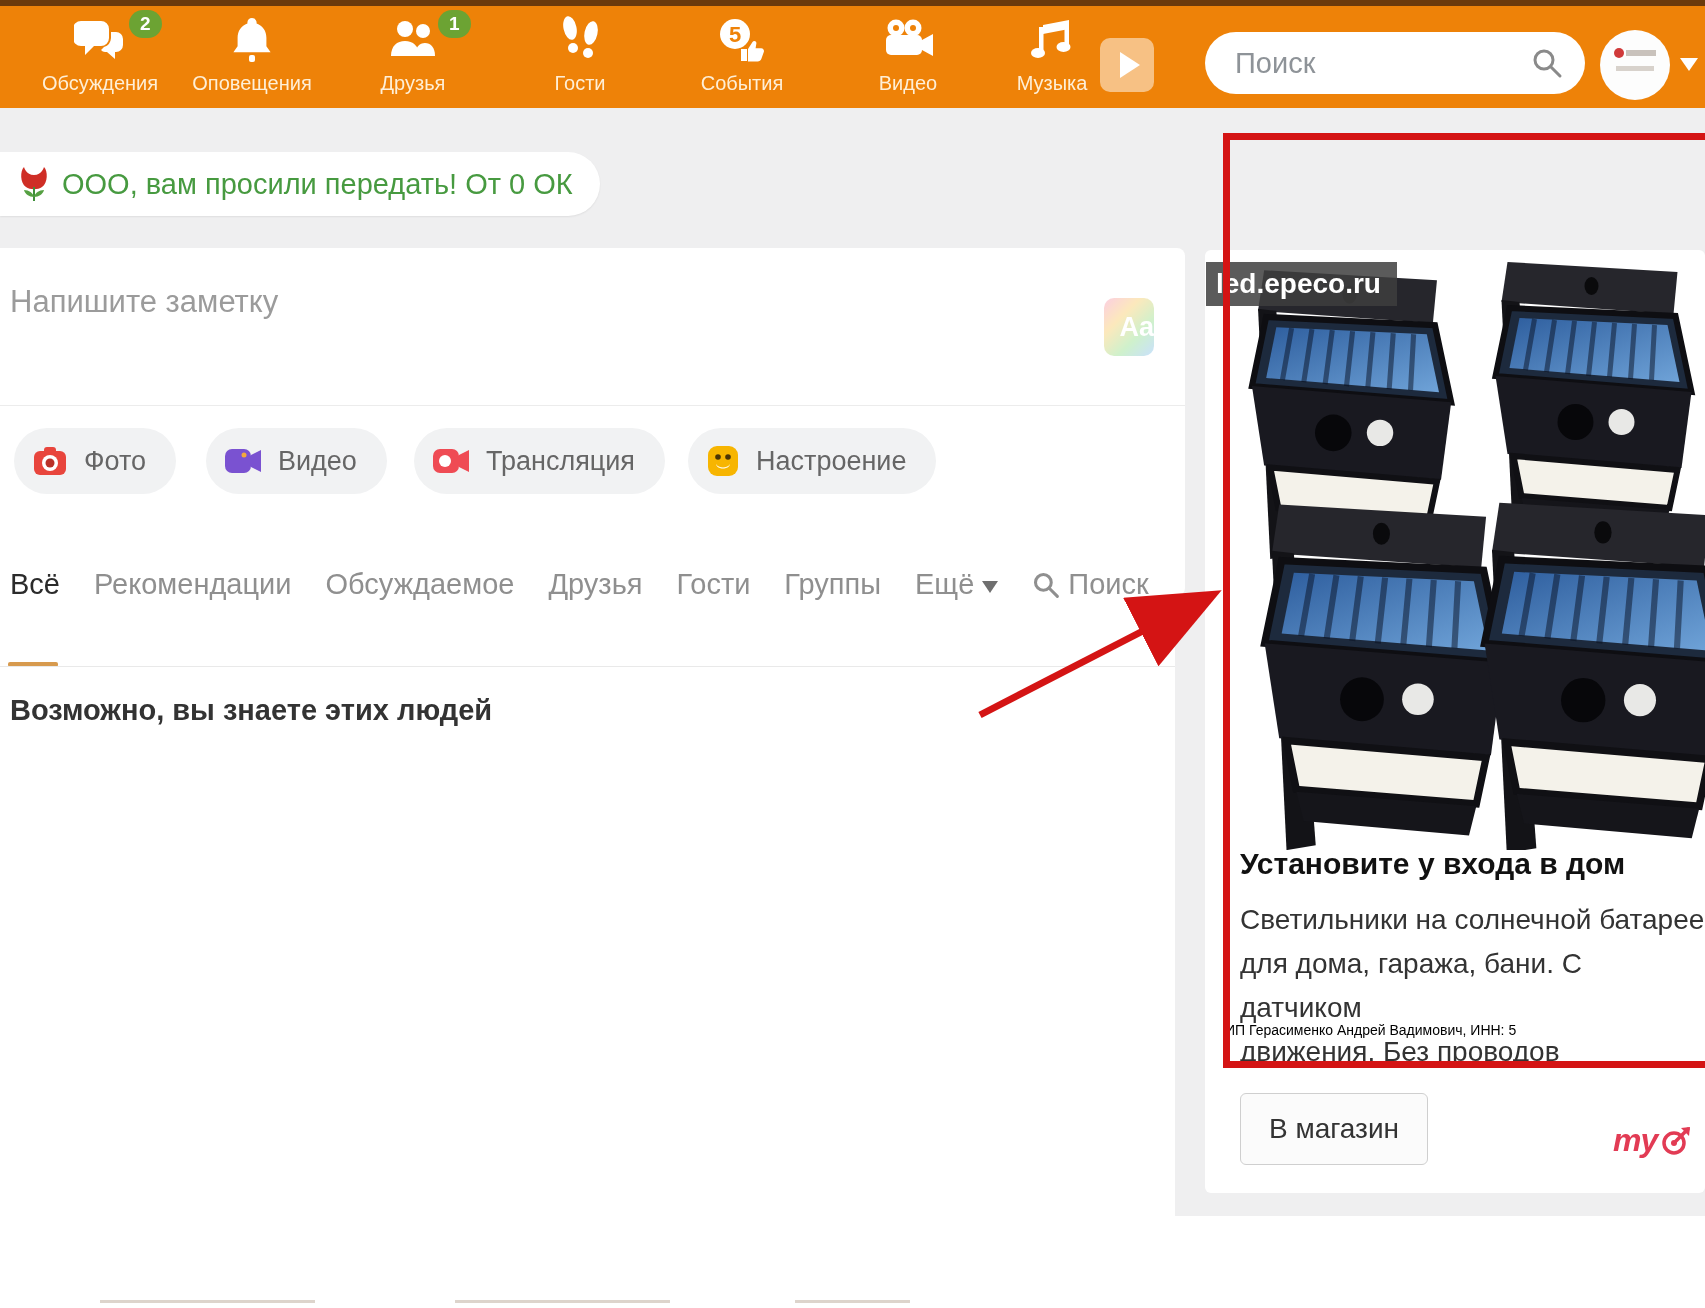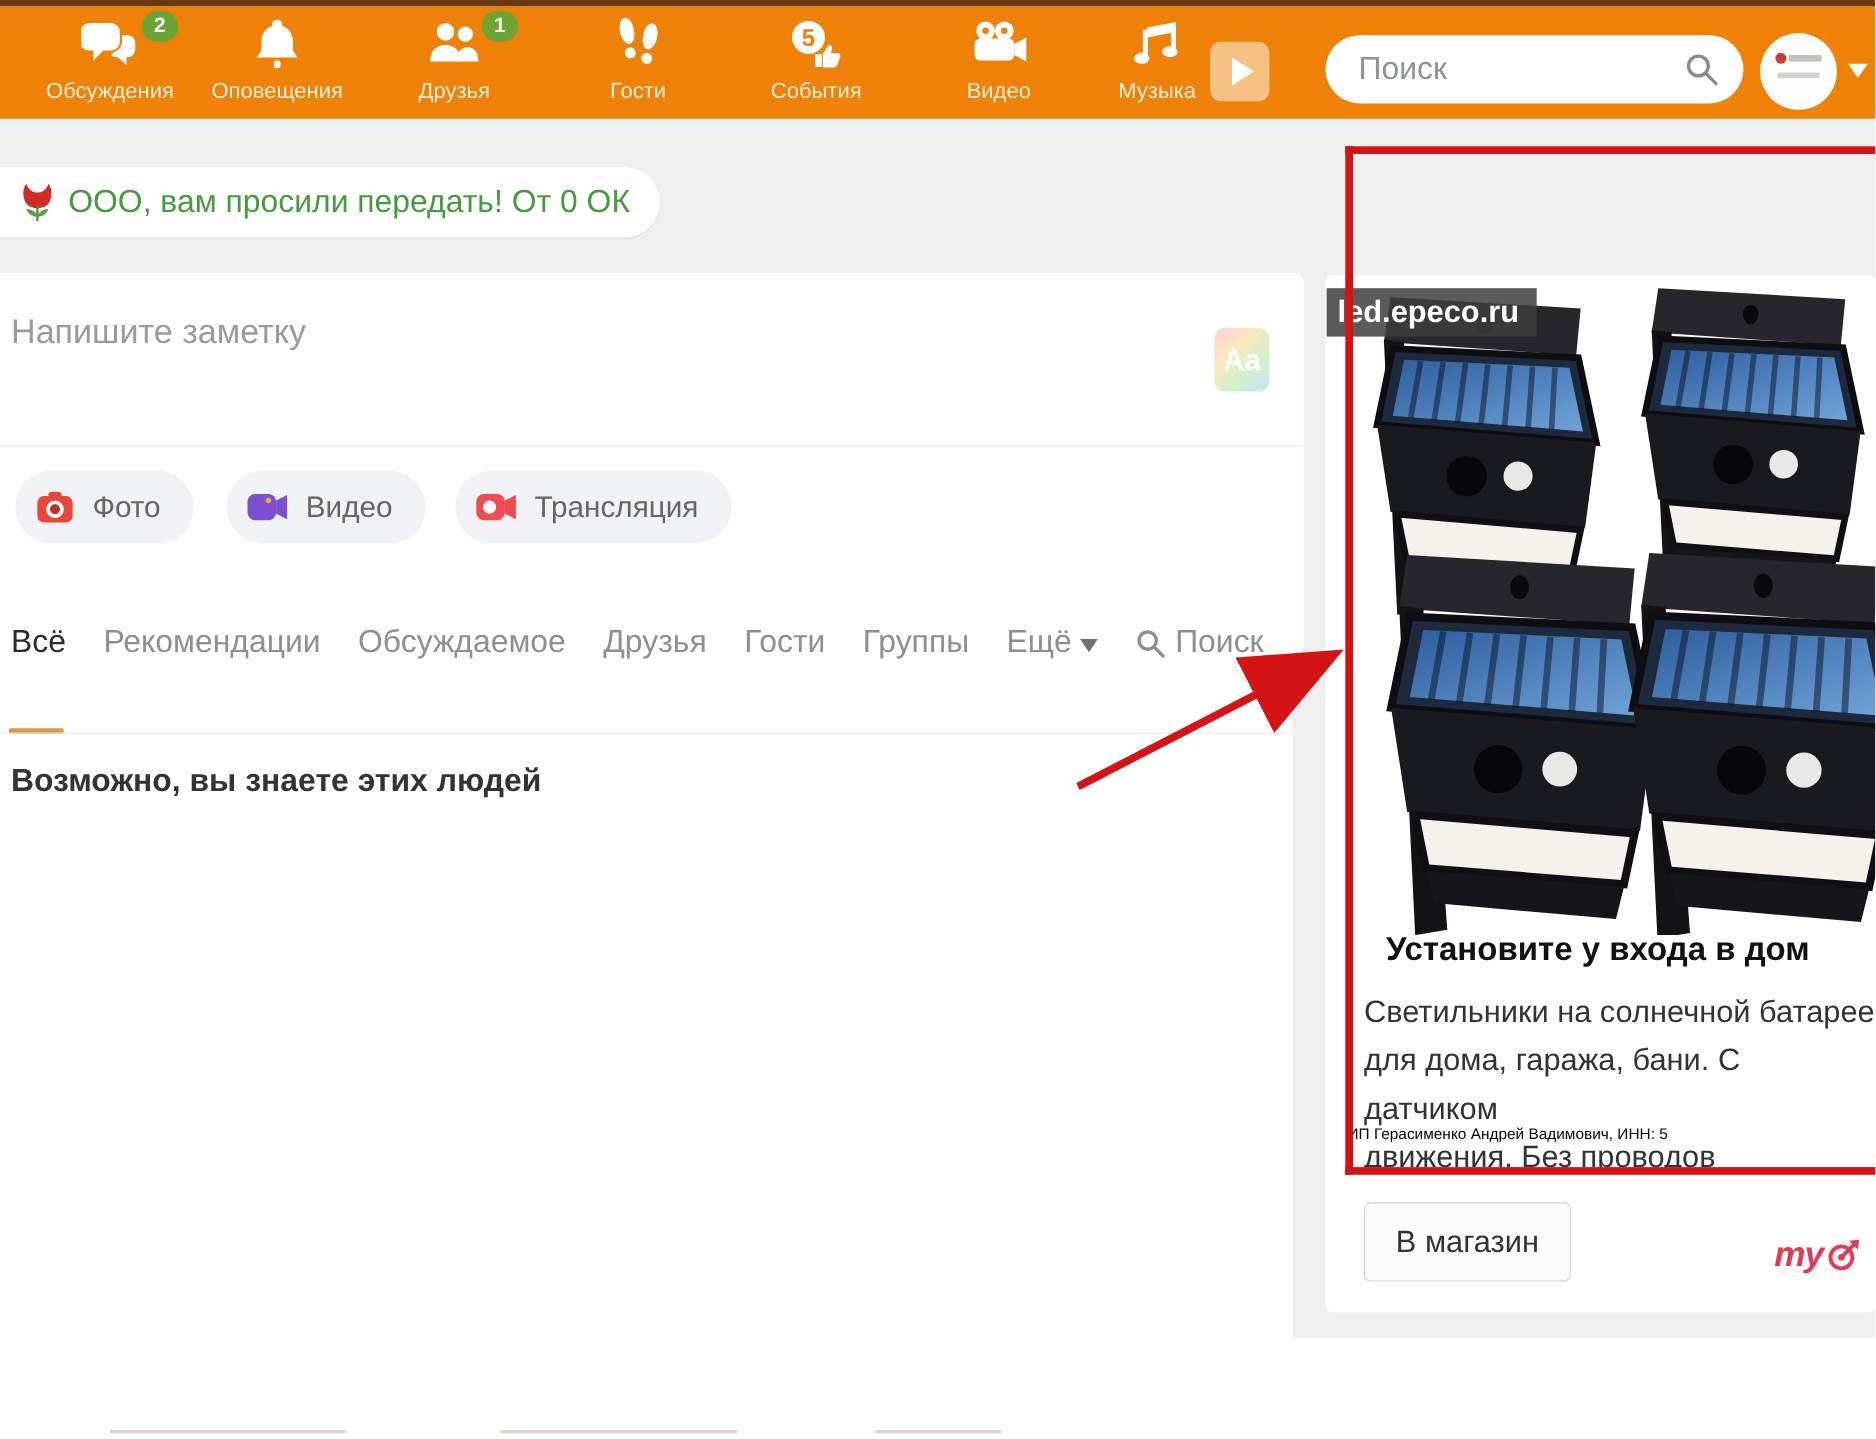--- a/index.html
+++ b/index.html
@@ -33,41 +33,41 @@
 
   .notif { position:absolute; left:0; top:152px; width:600px; height:64px; background:#fff;
            border-radius:0 32px 32px 0; box-shadow:0 1px 2px rgba(0,0,0,.07); cursor:pointer; }
   .notif .txt { position:absolute; left:62px; top:0; line-height:64px; font-size:29px; color:#479a40; }
   .notif svg { position:absolute; left:16px; top:11px; }
 
   .composer { position:absolute; left:0; top:248px; width:1185px; height:348px; background:#fff; border-radius:0 8px 8px 0; }
   .composer .ph { position:absolute; left:10px; top:36px; font-size:31px; color:#9b9b9b; cursor:text; }
   .aa-btn { position:absolute; left:1104px; top:50px; width:50px; height:58px; border-radius:10px;
             background:linear-gradient(135deg,#f9a8c9,#fbd786,#a8e6a3,#9ec9fb); opacity:.55;
-            color:#fff; font-weight:bold; font-size:27px; text-align:center; line-height:58px; cursor:pointer; }
+            color:#fff; font-weight:bold; font-size:27px; text-align:right; line-height:58px; cursor:pointer; }
   .composer .divider { position:absolute; left:0; top:157px; width:1185px; height:1px; background:#ececec; }
   .action-btn { position:absolute; top:180px; height:66px; border-radius:33px; background:#f1f2f3;
                 display:flex; align-items:center; gap:16px; padding:0 30px 0 18px; font-size:27px; color:#666; cursor:pointer; }
 
   .feedcard { position:absolute; left:0; top:552px; width:1175px; height:856px; background:#fff; border-radius:0 8px 8px 0; }
   .tabs { position:absolute; left:10px; top:16px; display:flex; gap:34px; font-size:29px; color:#8f8f8f; align-items:center; }
   .tab { cursor:pointer; white-space:nowrap; display:flex; align-items:center; gap:8px; }
   .tab.active { color:#2b2b2b; }
   .tab .caret { width:0; height:0; border-top:12px solid #6f6f6f; border-left:8px solid transparent; border-right:8px solid transparent; margin-top:4px; }
   .tab-underline { position:absolute; left:8px; top:110px; width:50px; height:5px; background:#d79a4e; border-radius:2px; }
   .feedcard .divider { position:absolute; left:0; top:114px; width:1175px; height:1px; background:#e9e9e9; }
   .section-title { position:absolute; left:10px; top:142px; font-size:29px; font-weight:bold; color:#333; }
 
   
   .adcard { position:absolute; left:1205px; top:250px; width:500px; height:943px; background:#fff; border-radius:6px;text-decoration:underline; }
   .ad-img { position:absolute; left:0; top:0; width:500px; height:600px; overflow:hidden; cursor:pointer; }
   .lamp { position:absolute; }
   .ad-domain { position:absolute; left:1px; top:12px; background:rgba(62,62,62,.85); color:#fff; font-weight:bold;
                font-size:28px; padding:6px 16px 6px 10px; cursor:pointer; }
-  .ad-title { position:absolute; left:35px; top:597px; font-size:30px; font-weight:bold; color:#111; cursor:pointer;margin-left:20px; }
+  .ad-title { position:absolute; left:35px; top:597px; font-size:30px; font-weight:bold; color:#111; cursor:pointer; }
   .ad-desc { position:absolute; left:35px; top:648px; font-size:28px; color:#333; line-height:44px; }
   .ad-disc { position:absolute; left:20px; top:772px; width:460px; font-size:14px; color:#000000; white-space:nowrap; overflow:hidden; }
   .ad-cta { position:absolute; left:35px; top:843px; width:188px; height:72px; border:1px solid #cfcfcf; border-radius:6px;
             background:#fbfbfb; font-size:28px; color:#333; display:flex; align-items:center; justify-content:center; cursor:pointer; }
   .my-logo { position:absolute; left:408px; top:872px; display:flex; align-items:center; gap:2px; color:#e23b54; cursor:pointer; }
   .my-logo .my-txt { font-size:32px; font-weight:bold; font-style:italic; letter-spacing:-1px; }
 
   
   .red-rect { position:absolute; left:1223px; top:133px; width:492px; height:935px;
               border:7px solid #d41414; border-right:none; pointer-events:none; }
@@ -264,20 +264,29 @@
 
     <div class="action-btn" style="left:414px">
       <svg width="38" height="30" viewBox="0 0 38 30">
         <rect x="1" y="3" width="26" height="24" rx="7" fill="#ef4b54"></rect>
         <polygon points="27,9 37,4 37,26 27,21" fill="#ef4b54"></polygon>
         <circle cx="13" cy="15" r="6" fill="#fff"></circle>
       </svg>
       <span>Трансляция</span>
     </div>
 
+    <div class="action-btn" style="left:688px">
+      <svg width="34" height="34" viewBox="0 0 34 34">
+        <rect x="2" y="2" width="30" height="30" rx="9" fill="#f7b500"></rect>
+        <circle cx="12" cy="13" r="2.8" fill="#4a3405"></circle>
+        <circle cx="22" cy="13" r="2.8" fill="#4a3405"></circle>
+        <path d="M10,20 c2,4.5 12,4.5 14,0 c-1,6 -13,6 -14,0 z" fill="#fff"></path>
+      </svg>
+      <span>Настроение</span>
+    </div>
   </div>
 
   <div class="feedcard">
     <div class="tabs">
       <span class="tab active">Всё</span>
       <span class="tab">Рекомендации</span>
       <span class="tab">Обсуждаемое</span>
       <span class="tab">Друзья</span>
       <span class="tab">Гости</span>
       <span class="tab">Группы</span>

